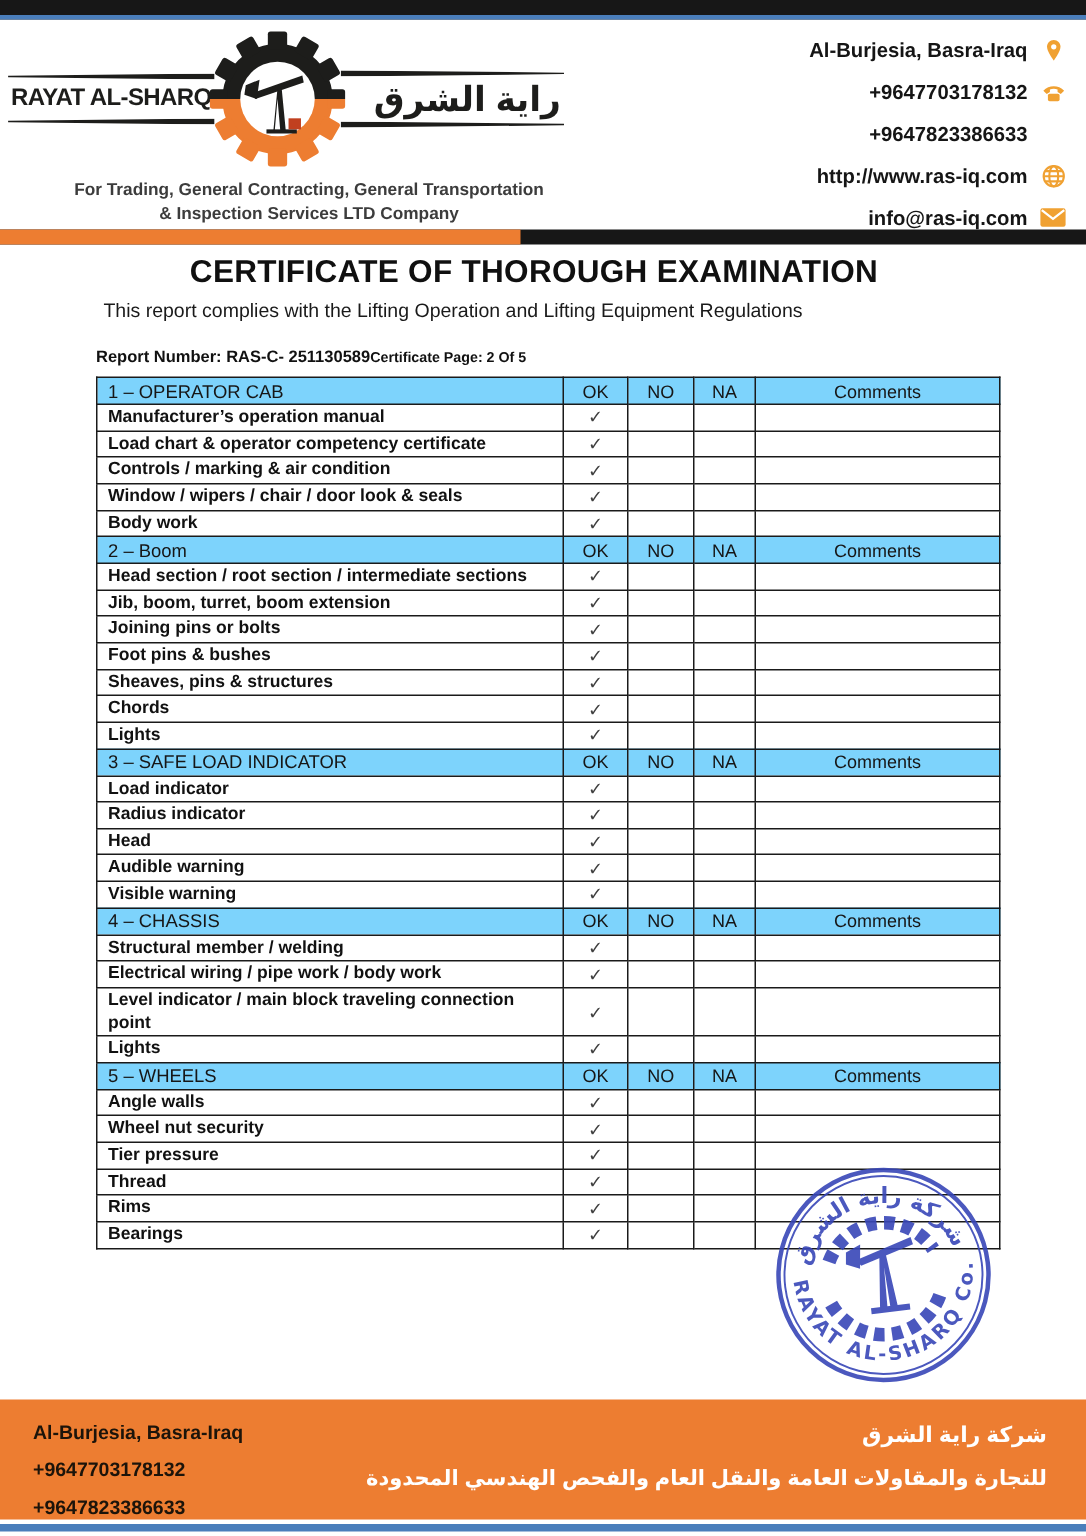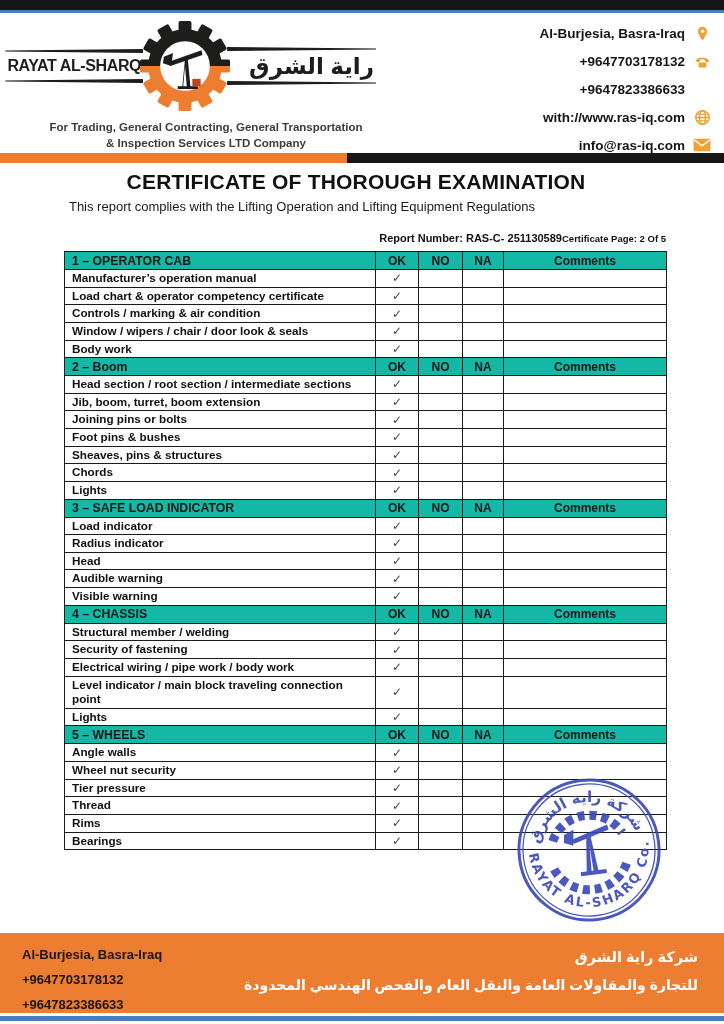--- a/index.html
+++ b/index.html
@@ -30,32 +30,32 @@
   
   .divider { position:absolute; top:153px; left:0; width:724px; height:10px; background:#171717; }
   .divider-orange { position:absolute; left:0; top:0; width:347px; height:10px; background:#ED7D31; }
   
   .doc-title { position:absolute; top:170px; left:0; width:712px; text-align:center;
                font-size:21px; font-weight:700; color:#101010; letter-spacing:0.2px; }
   .doc-subtitle { position:absolute; top:199px; left:0; width:604px; text-align:center;
                   font-size:13px; color:#1a1a1a; }
   
   .report-row { position:absolute; left:64px; top:232px; width:602px;
-                display:flex; justify-content:flex-end; align-items:flex-end; }
+                display:flex; justify-content:flex-start; align-items:flex-end; }
   .report-number { font-size:11px; font-weight:600; color:#111; }
   .cert-page { font-size:9.5px; font-weight:700; color:#111; }
   
   table.equip { position:absolute; left:64px; top:251px; width:602px;
                 border-collapse:collapse; table-layout:fixed; background:#fff; }
   table.equip td { border:1px solid #1a1a1a; vertical-align:middle; }
   col.c-desc { width:311px; } col.c-ok { width:43px; } col.c-no { width:44px; }
   col.c-na { width:41px; } col.c-com { width:163px; }
   .head-desc { font-size:12.3px; font-weight:700; padding:1px 6px; height:17px; }
   .head-status { font-size:12.5px; font-weight:700; text-align:center; }
-  .section-row td { background:#14b8a6; height:18px; font-weight:700; color:#161616; }
+  .section-row td { background:#7dd3fc; height:18px; font-weight:400; color:#161616; }
   .sec-title { font-size:12.3px; padding:1px 7px; }
   .sec-col { text-align:center; font-size:12px; }
   .item-row td { height:17px; }
   .item-label { font-weight:700; font-size:11.7px; padding:1px 7px; line-height:1.25; }
   .cell-check { text-align:center; font-size:12px; color:#3f3f3f; font-weight:400; }
   .cell-comments { font-size:11px; padding:0 4px; }
   
   .stamp { position:absolute; left:514px; top:775px; width:150px; height:150px;
            opacity:0.9; transform:rotate(-7deg); pointer-events:none; }
   
@@ -154,21 +154,21 @@
         </svg>
       </span>
   </div>
 
   <div class="contact-row">
     <span class="contact-text">+9647823386633</span>
     <span class="contact-icon"></span>
   </div>
 
   <div class="contact-row">
-    <span class="contact-text">with://www.ras-iq.com</span>
+    <span class="contact-text">http://www.ras-iq.com</span>
     <span class="contact-icon">
         <svg viewBox="0 0 24 24" width="17" height="17">
           <g stroke="#F0A132" stroke-width="2" fill="none">
             <circle cx="12" cy="12" r="9.5"></circle>
             <ellipse cx="12" cy="12" rx="4.2" ry="9.5"></ellipse>
             <path d="M2.5 12h19M4 7.2h16M4 16.8h16"></path>
           </g>
         </svg>
       </span>
   </div>
@@ -375,27 +375,20 @@
   </tr>
 
   <tr class="item-row">
     <td class="item-label">Structural member / welding</td>
     <td class="cell-check">✓</td>
     <td class="cell-check"></td>
     <td class="cell-check"></td>
     <td class="cell-comments"></td>
   </tr>
 
-  <tr class="item-row">
-    <td class="item-label">Security of fastening</td>
-    <td class="cell-check">✓</td>
-    <td class="cell-check"></td>
-    <td class="cell-check"></td>
-    <td class="cell-comments"></td>
-  </tr>
 
   <tr class="item-row">
     <td class="item-label">Electrical wiring / pipe work / body work</td>
     <td class="cell-check">✓</td>
     <td class="cell-check"></td>
     <td class="cell-check"></td>
     <td class="cell-comments"></td>
   </tr>
 
   <tr class="item-row">

